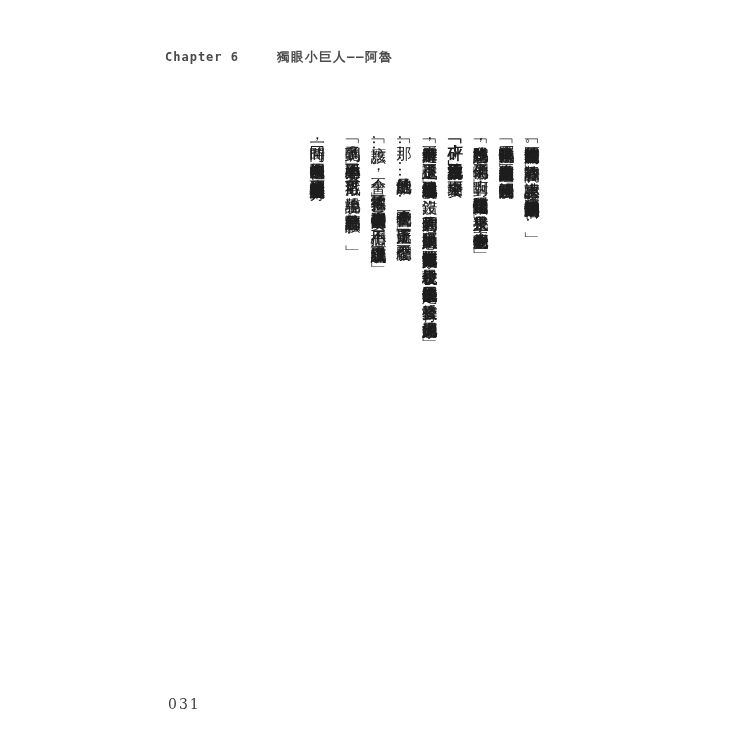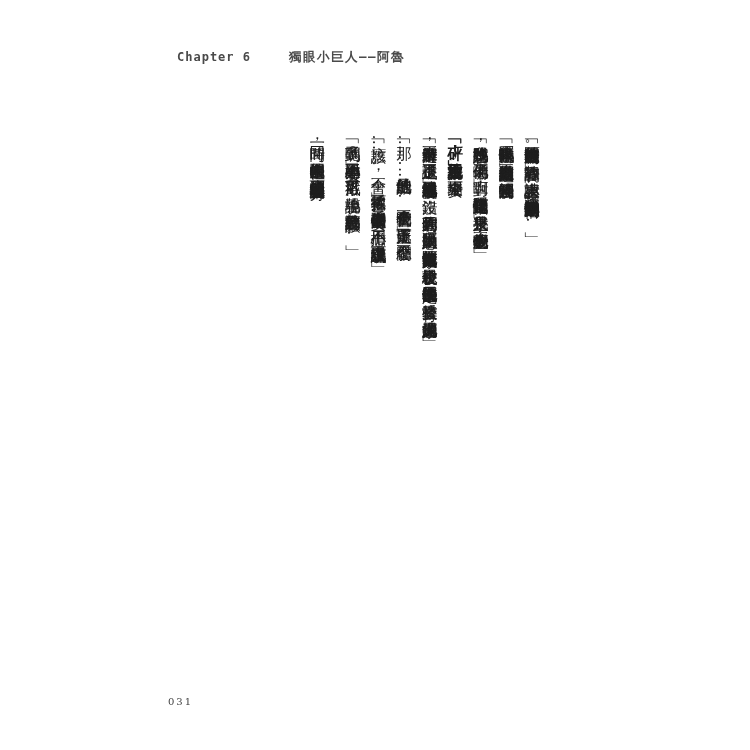--- a/index.html
+++ b/index.html
@@ -9,21 +9,21 @@
     position: relative;
     width: 750px;
     height: 750px;
     background: var(--bg-color, #ffffff);
     overflow: hidden;
   }
 
   .chapter-header {
     position: absolute;
     top: 49px;
-    left: 177px;
+    left: 165px;
     color: var(--header-color, #4a4a4a);
     font-family: "DejaVu Sans Mono", "Liberation Mono", monospace;
     font-size: 12px;
     font-weight: 700;
     letter-spacing: 1px;
     white-space: nowrap;
   }
   .chapter-header .chapter-title {
     margin-left: 38px;
     font-size: 12.5px;
@@ -55,21 +55,21 @@
   .page-text .em {
     font-weight: 700;
     font-family: "DejaVu Sans Mono", "Liberation Mono", monospace;
   }
 
   .page-number {
     position: absolute;
     left: 168px;
     top: 696px;
     font-family: "DejaVu Serif", "Liberation Serif", serif;
-    font-size: 10px;
+    font-size: 14px;
     letter-spacing: 2px;
     color: var(--pagenum-color, #3f3f3f);
   }
 </style>
 </head>
 <body>
 
 <div class="page">
 
   <div class="chapter-header">

